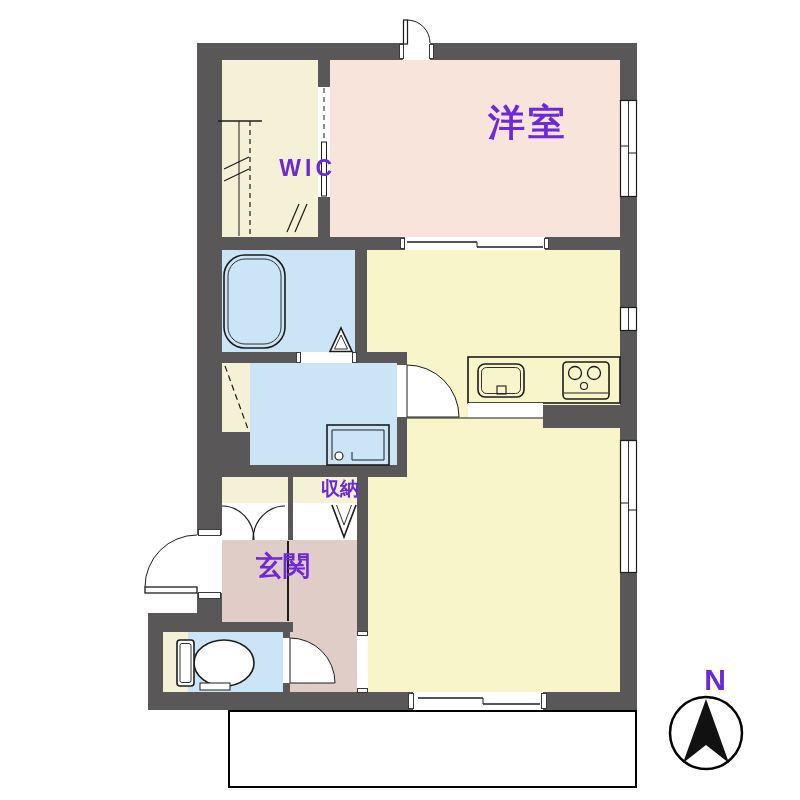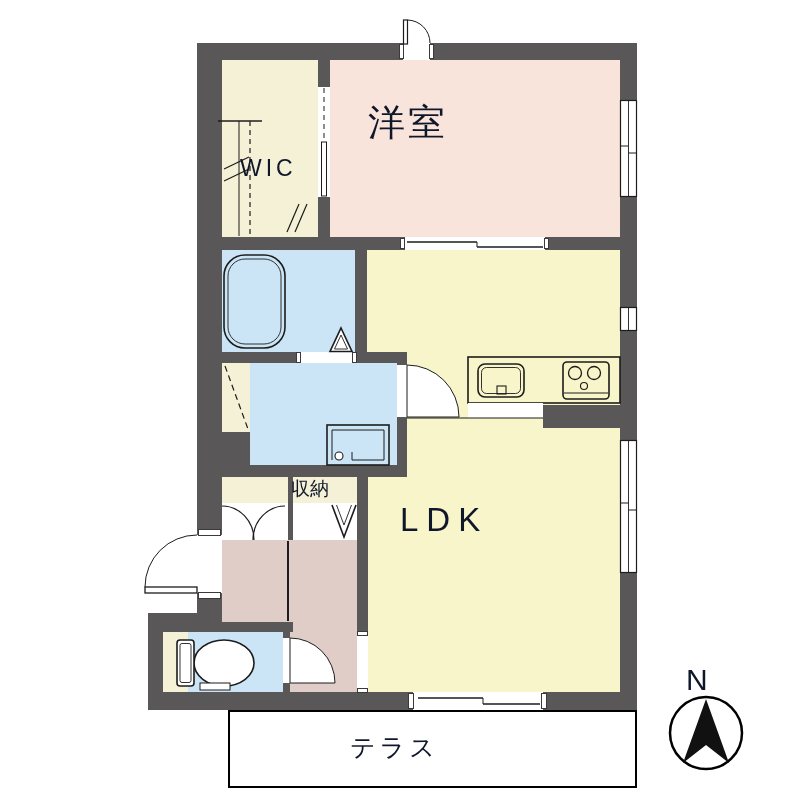--- a/index.html
+++ b/index.html
@@ -6,21 +6,21 @@
   #plan{
     position:relative;width:800px;height:800px;background:var(--background,#fff);
     font-family:"Liberation Sans","DejaVu Sans",sans-serif;overflow:hidden;
   }
   .room,.wall,.gap,.jamb,.lbl{position:absolute;box-sizing:border-box;}
   .room{z-index:1;}
   .wall{z-index:2;background:var(--wall,#595757);}
   .gap{z-index:3;background:#fff;}
   .jamb{z-index:3;background:#fff;border:1px solid #3a3a3a;}
   #linework{position:absolute;left:0;top:0;z-index:4;pointer-events:none;}
-  .lbl{z-index:5;color:#0f172a;font-weight:normal;text-align:left;line-height:1.05;white-space:nowrap;}
+  .lbl{z-index:5;color:#6d28d9;font-weight:bold;text-align:right;line-height:1.05;white-space:nowrap;}
   .fill-wic,.fill-closet{background:var(--closet,#f5f1d7);}
   .fill-west{background:var(--western-room,#f8e4da);}
   .fill-ldk{background:var(--ldk,#f7f5c9);}
   .fill-wet{background:var(--wet-area,#cce5f6);}
   .fill-hall{background:var(--entrance-hall,#e0cdc7);}
   .fill-white{background:#fff;}
   .terrace{border:2px solid #000;background:#fff;z-index:1;}
   .lbl-west{left:368px;top:104px;width:200px;font-size:37px;letter-spacing:3px;}
   .lbl-west-size{left:368px;top:155px;width:200px;font-size:33px;}
   .lbl-ldk{left:400px;top:503px;width:200px;font-size:33px;letter-spacing:8px;}
@@ -213,18 +213,17 @@
       <line x1="483" y1="698" x2="483" y2="704" stroke-width="1"></line>
     </g>
 
     <g>
       <circle cx="706" cy="733" r="36" fill="#fff" stroke="#000" stroke-width="2.5"></circle>
       <path d="M 706 699 L 729 763 L 706 745 L 683 763 Z" fill="#111"></path>
     </g>
   </svg>
 
   <div class="lbl lbl-west">洋室</div>
-  <div class="lbl lbl-ldk">LDK</div>
   <div class="lbl lbl-wic">WIC</div>
+  <div class="lbl lbl-genkan">玄関</div>
   <div class="lbl lbl-shuno">収納</div>
-  <div class="lbl lbl-terrace">テラス</div>
   <div class="lbl lbl-north">N</div>
 </div>
 
 </body></html>

